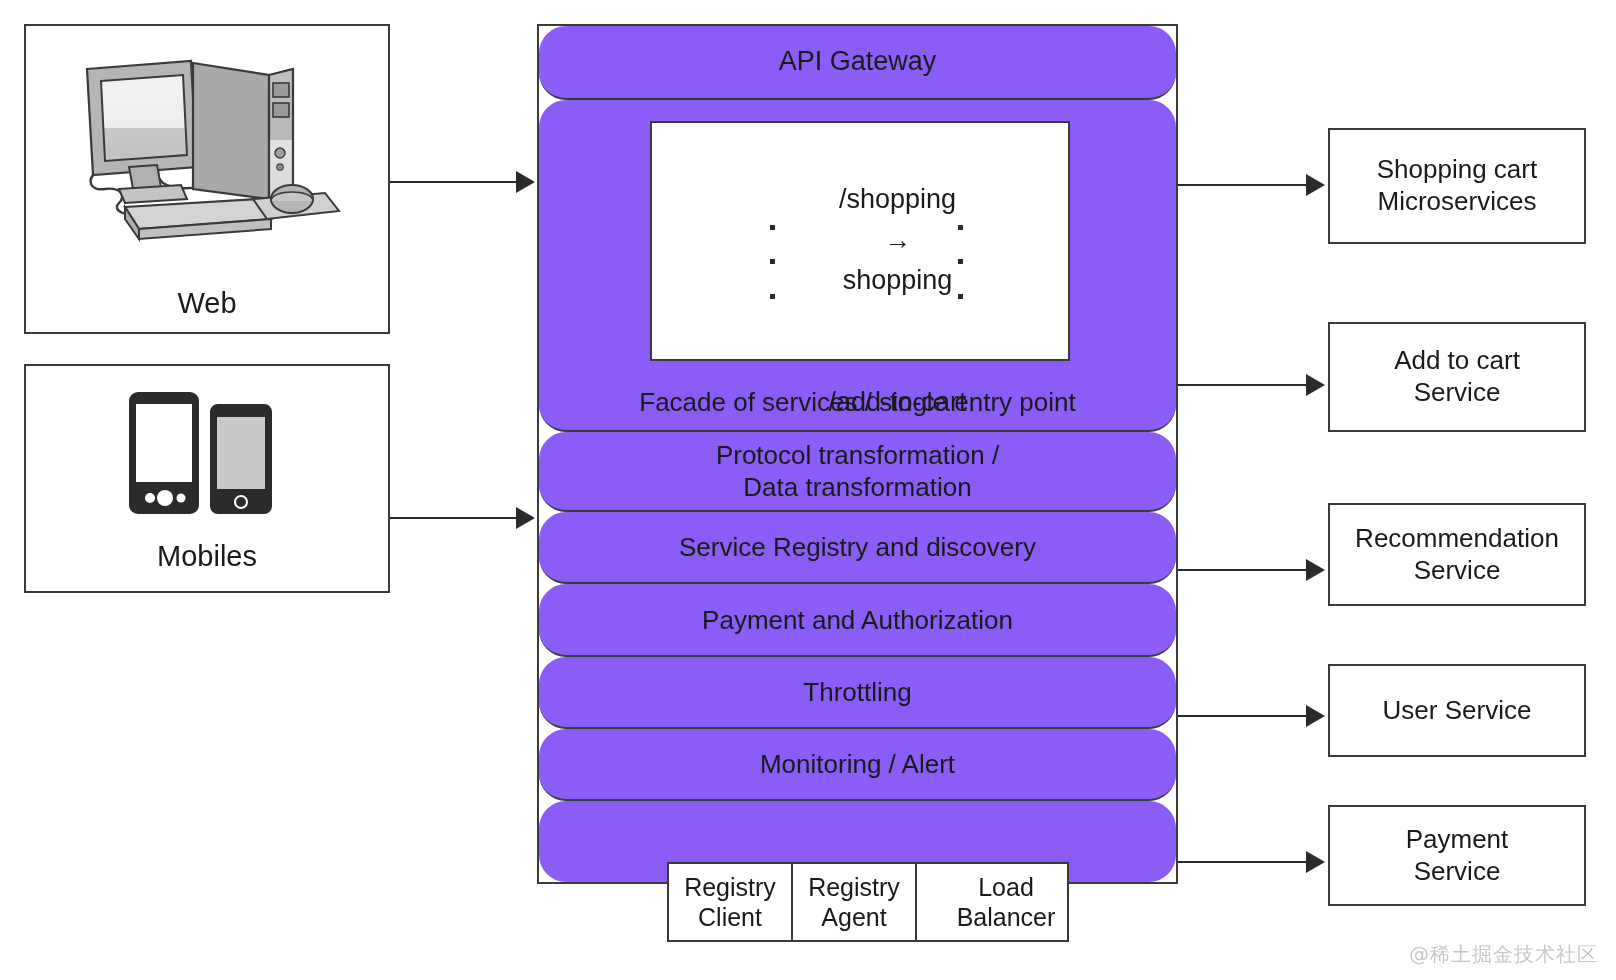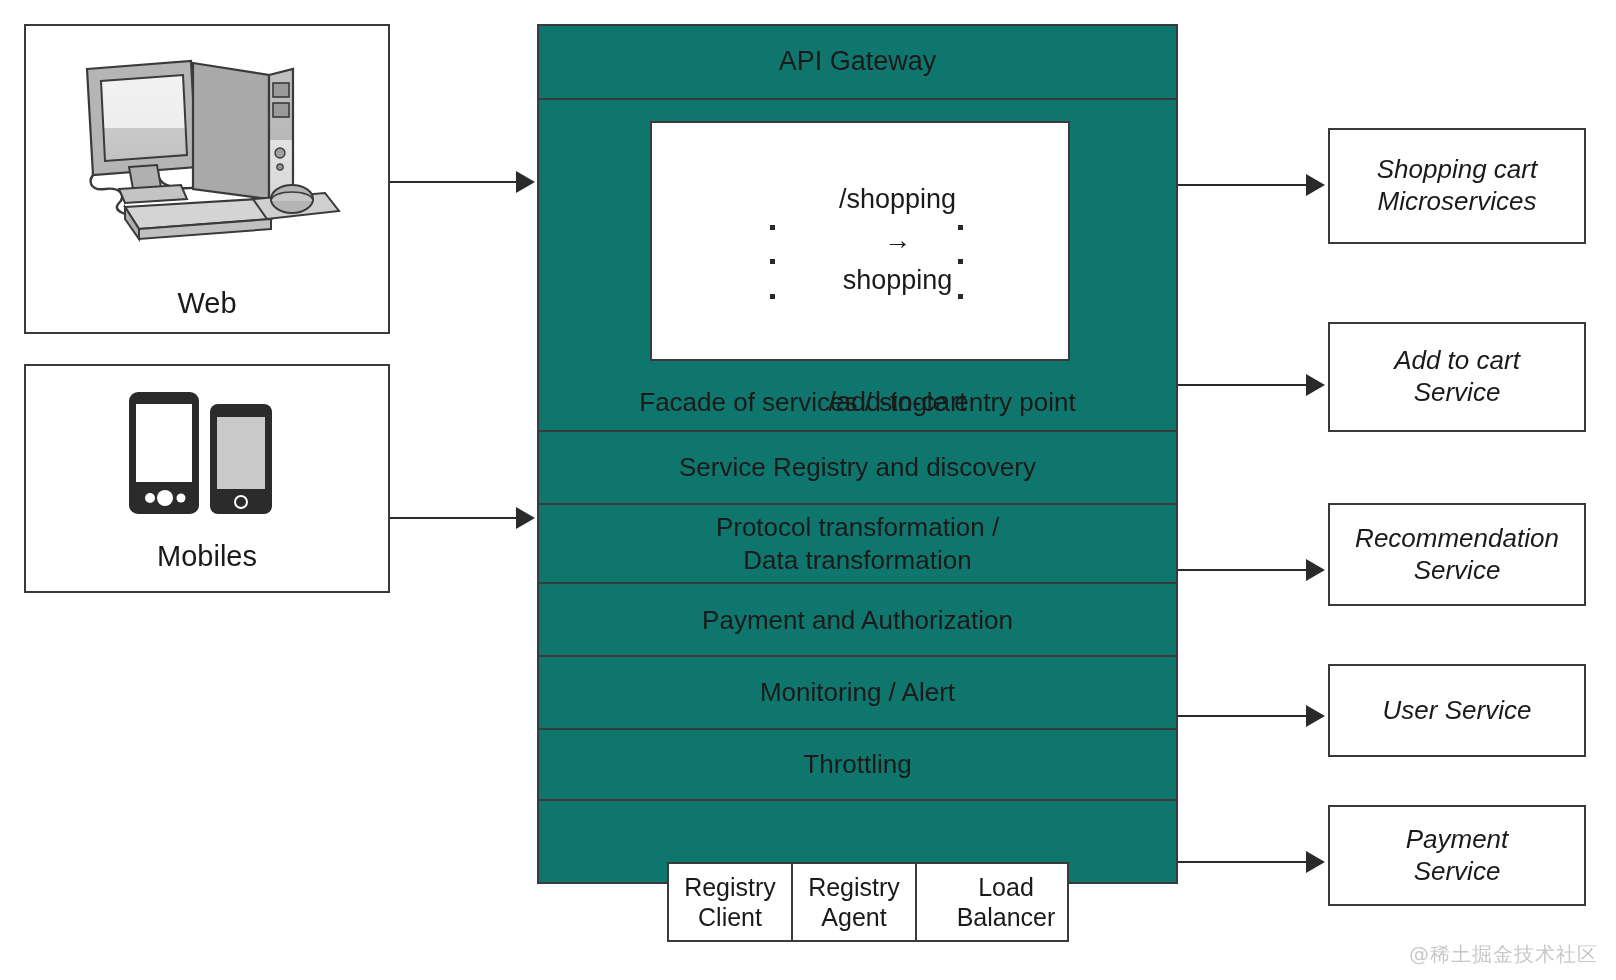--- a/index.html
+++ b/index.html
@@ -59,21 +59,22 @@
   .gw-row {
     position: relative;
     box-sizing: border-box;
     display: flex;
     align-items: center;
     justify-content: center;
     text-align: center;
     font-size: 26px;
     line-height: 1.24;
     border-bottom: 2px solid #3a3a3a;
-    background: #0f766e;
+    background: #8b5cf6;
+    border-radius: 27px;
   }
   .gw-row:last-child { border-bottom: none; }
 
   #gw-title   { height: 74px;  font-size: 27px; }
   #gw-routing { height: 334px; flex-direction: column; }
   #gw-protocol{ height: 80px; }
   #gw-registry{ height: 73px; }
   #gw-security{ height: 73px; }
   #gw-throttle{ height: 72px; }
   #gw-monitor { height: 73px; }
@@ -147,21 +148,20 @@
     line-height: 1.2;
     background: #ffffff;
   }
   .registry-cell:last-child { border-right: none; padding-left: 28px; }
 
   
   .service-box {
     left: 1328px;
     width: 258px;
     font-size: 26px;
-    font-style: italic;
   }
 
   
   .arrow-line {
     position: absolute;
     height: 2px;
     background: #2a2a2a;
   }
   .arrow-head {
     position: absolute;
@@ -278,34 +278,34 @@
           <span class="dot" style="left:118px; top:40px;"></span>
           <span class="dot" style="left:118px; top:75px;"></span>
           <span class="dot" style="left:306px; top:6px;"></span>
           <span class="dot" style="left:306px; top:40px;"></span>
           <span class="dot" style="left:306px; top:75px;"></span>
         </div>
       </div>
       <div class="facade-caption">Facade of services / single entry point</div>
     </div>
 
-    <div class="gw-row" id="gw-registry">Service Registry and discovery</div>
-
     <div class="gw-row" id="gw-protocol">
       <div>
         <div>Protocol transformation /</div>
         <div>Data transformation</div>
       </div>
     </div>
 
+    <div class="gw-row" id="gw-registry">Service Registry and discovery</div>
+
     <div class="gw-row" id="gw-security">Payment and Authorization</div>
 
+    <div class="gw-row" id="gw-throttle">Throttling</div>
+
     <div class="gw-row" id="gw-monitor">Monitoring / Alert</div>
-
-    <div class="gw-row" id="gw-throttle">Throttling</div>
 
     <div class="gw-row" id="gw-bottom"></div>
   </div>
 
   <div id="registry-group">
     <div class="registry-cell">
       <div>
         <div>Registry</div>
         <div>Client</div>
       </div>

